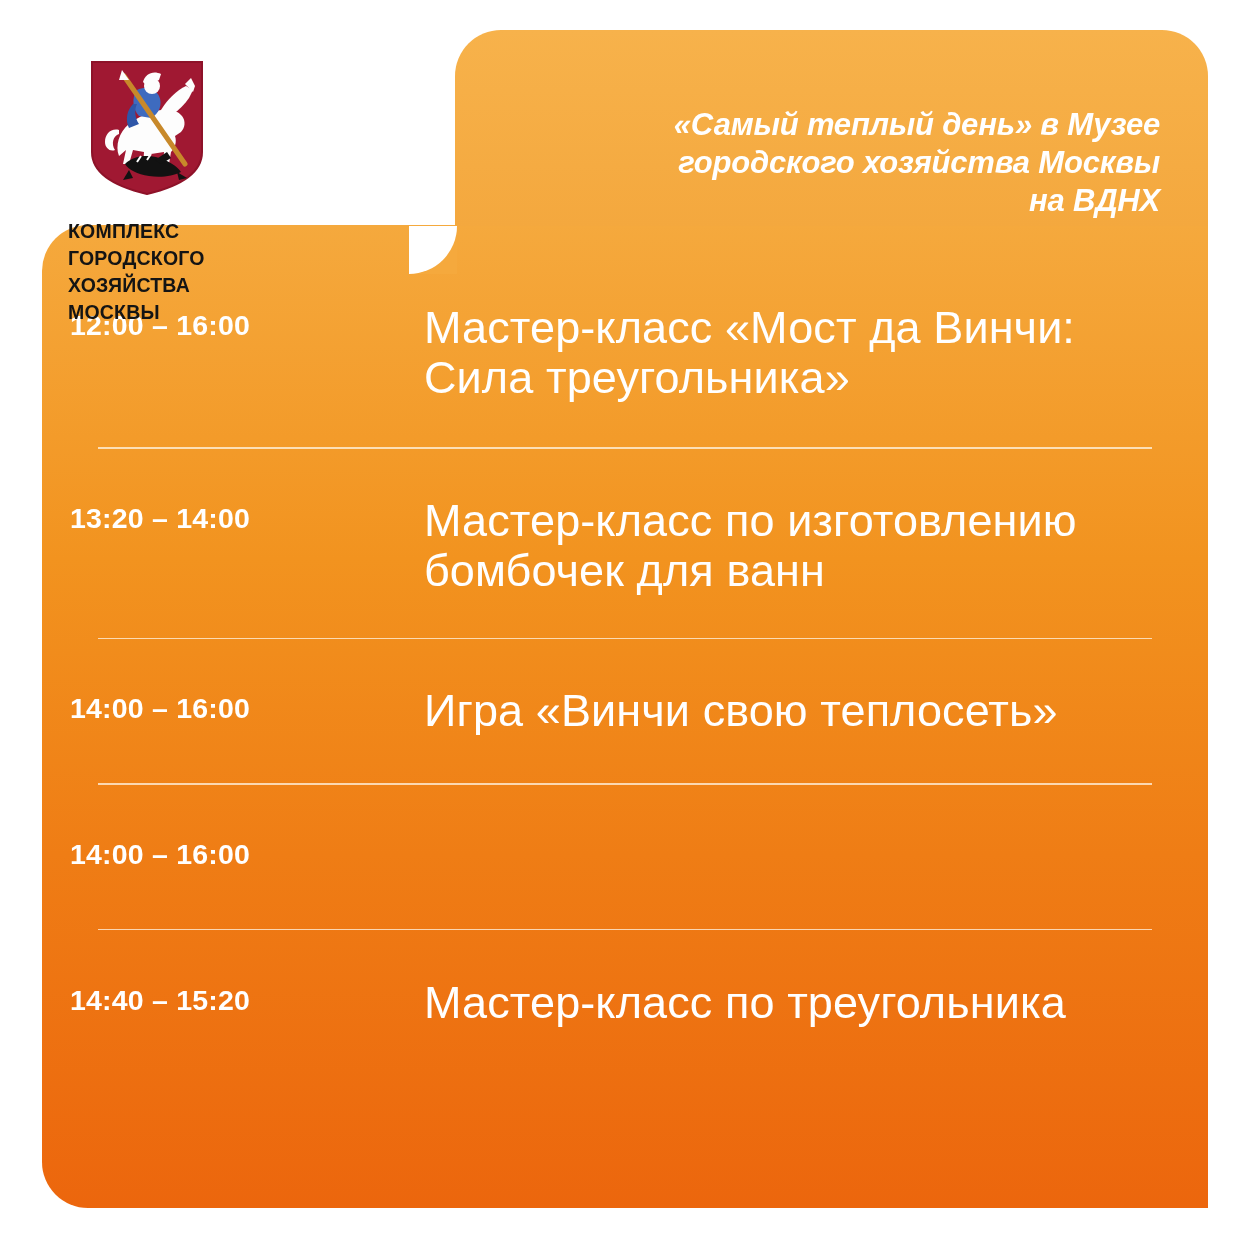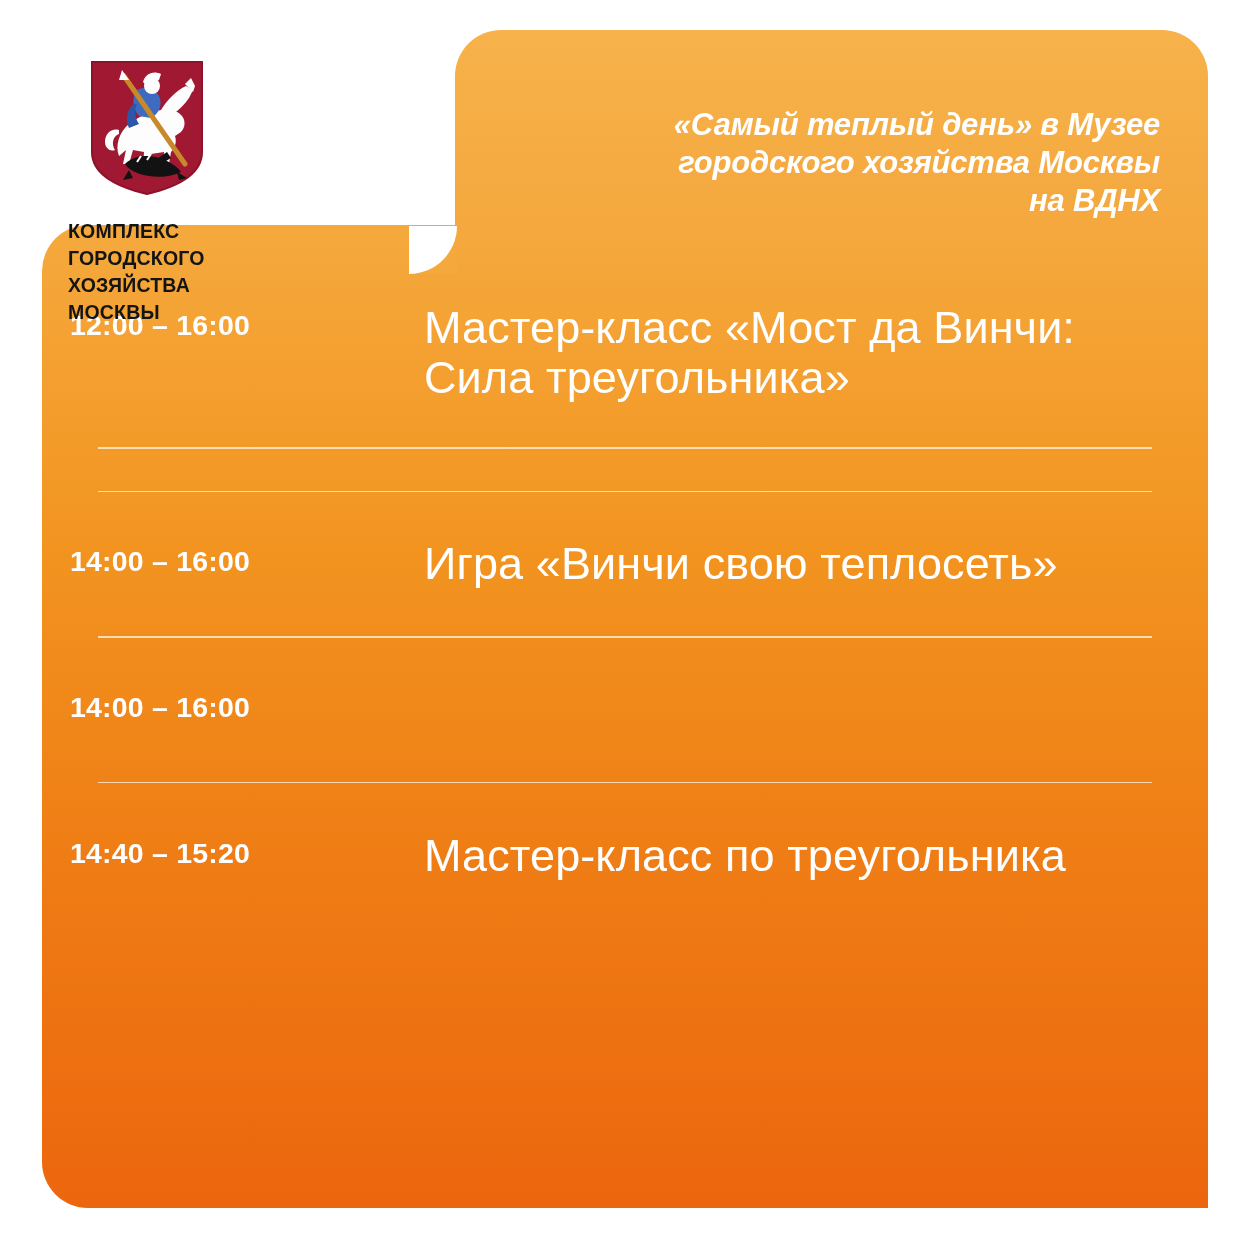--- a/index.html
+++ b/index.html
@@ -215,20 +215,25 @@
   <div class="schedule-list">
 
     <div class="schedule-row row-0">
       <div class="row-time">12:00 – 16:00</div>
       <div class="row-desc">Мастер-класс «Мост да Винчи:
 Сила треугольника»</div>
     </div>
     <div class="gap-0"></div>
     <div class="row-divider"></div>
 
+    <div class="schedule-row row-1">
+      <div class="row-time">13:20 – 14:00</div>
+      <div class="row-desc">Мастер-класс по изготовлению
+бомбочек для ванн</div>
+    </div>
     <div class="gap-1"></div>
     <div class="row-divider"></div>
 
     <div class="schedule-row row-2">
       <div class="row-time">14:00 – 16:00</div>
       <div class="row-desc">Игра «Винчи свою теплосеть»</div>
     </div>
     <div class="gap-2"></div>
     <div class="row-divider"></div>
 

